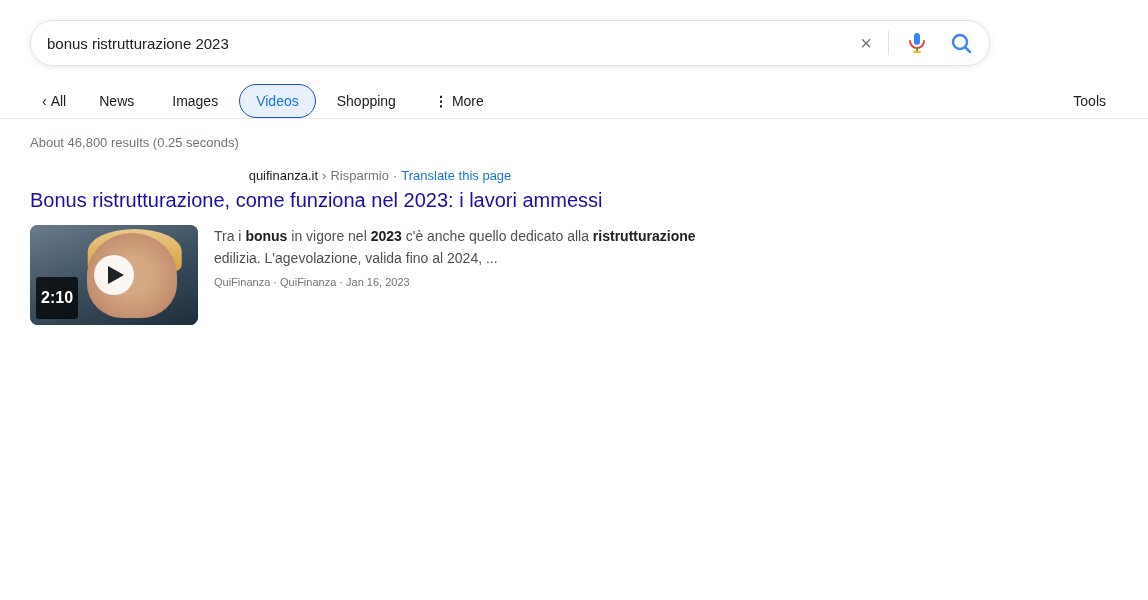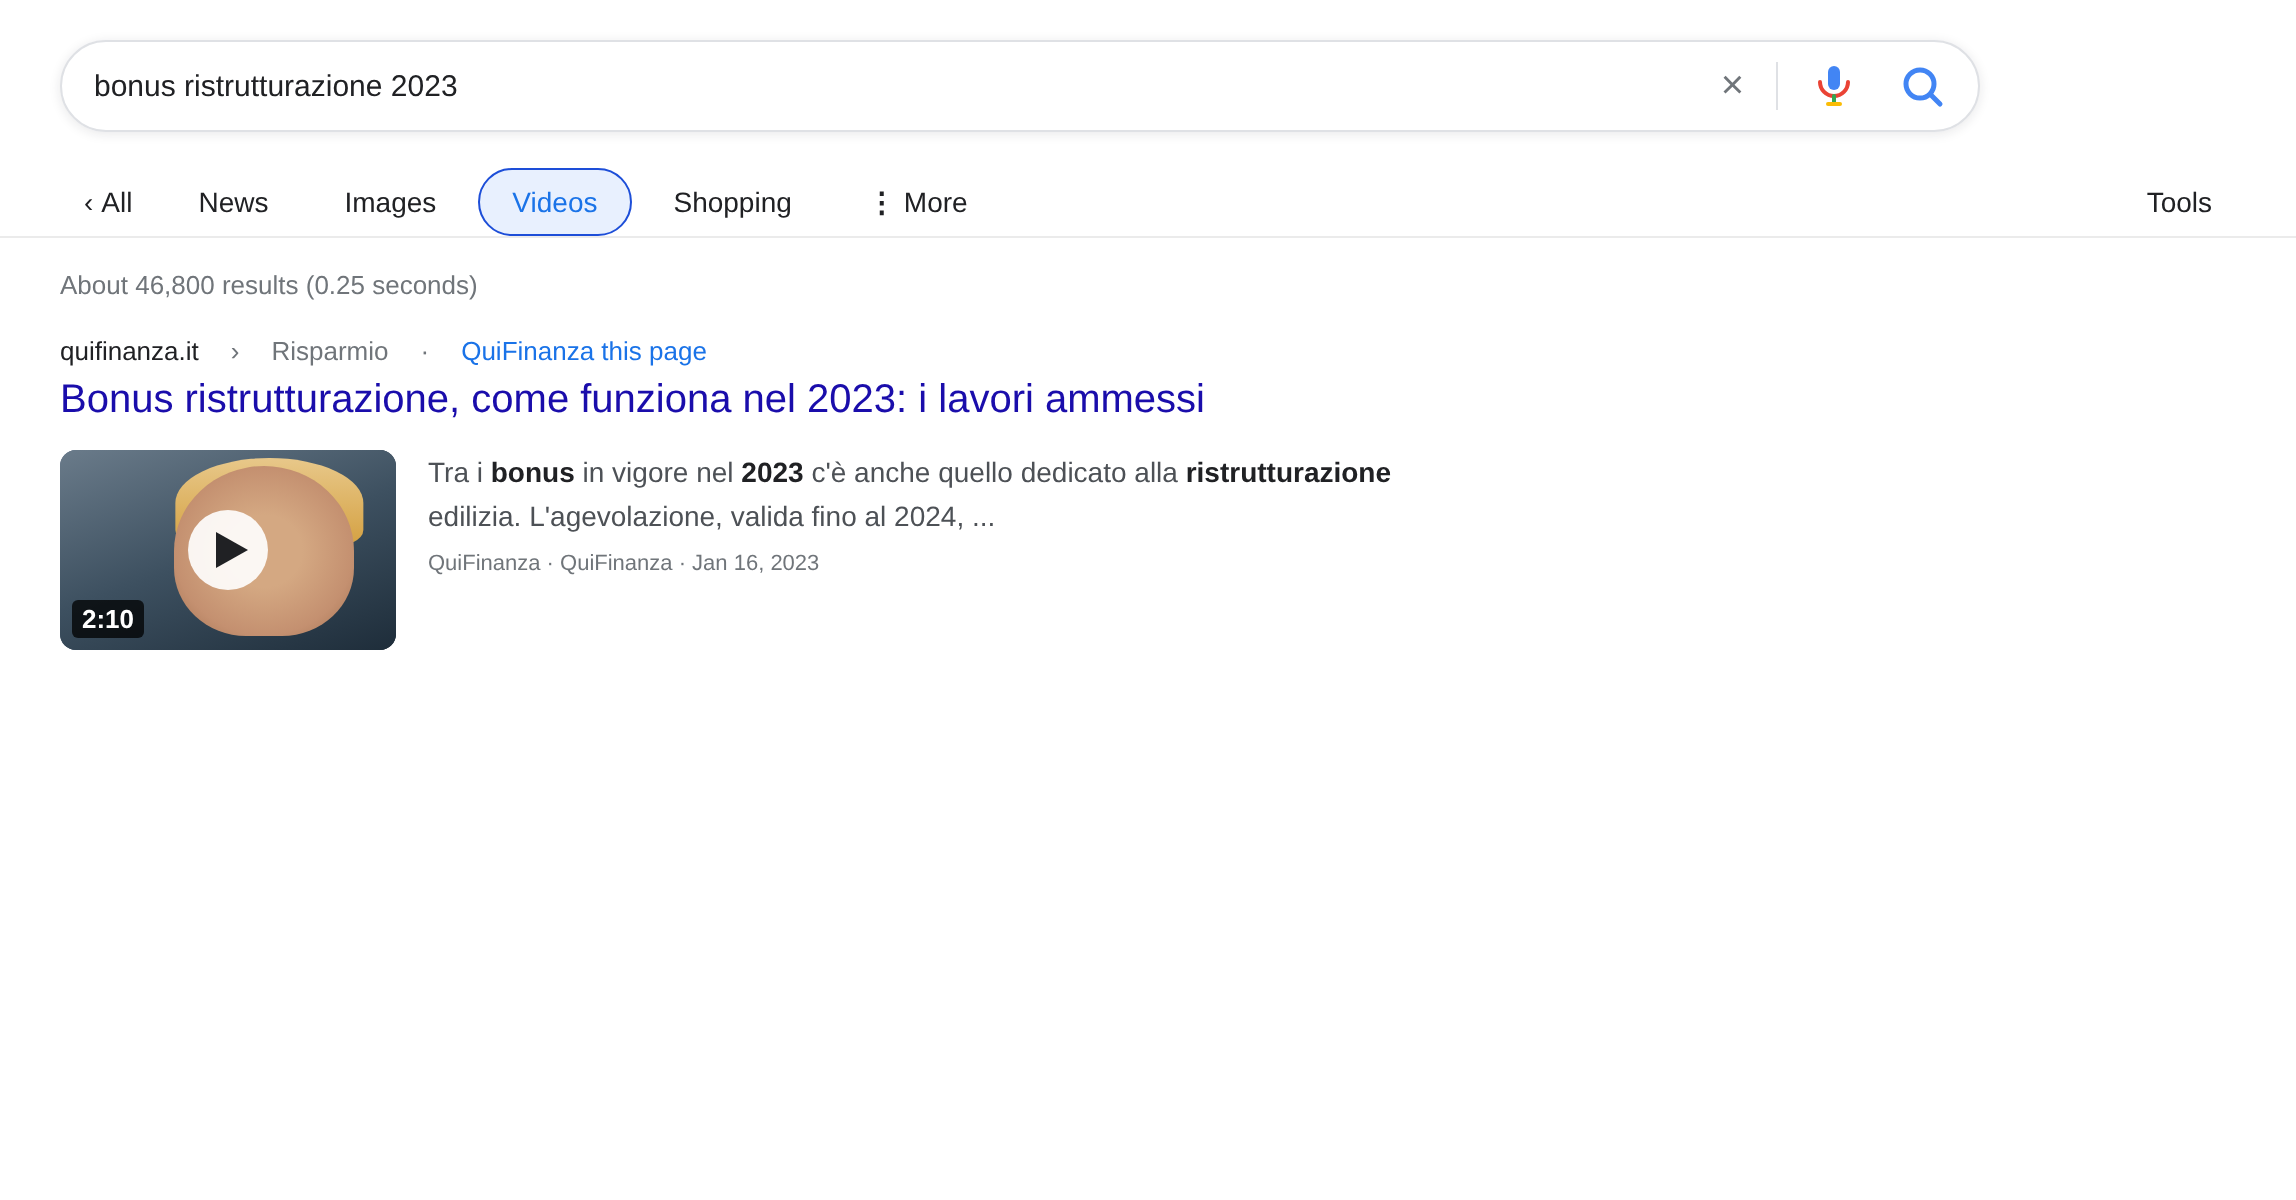--- a/index.html
+++ b/index.html
@@ -122,22 +122,23 @@
     
     .result-item {
       max-width: 700px;
     }
     .result-source {
       font-size: 13px;
       color: #202124;
       margin-bottom: 4px;
       display: flex;
       align-items: center;
-      gap: 16px;
+      gap: 4px;
       flex-wrap: wrap;
+      justify-content: center;
     }
     .result-source .site-name {
       color: #202124;
     }
     .result-source .breadcrumb-sep {
       color: #70757a;
     }
     .result-source .breadcrumb-path {
       color: #70757a;
     }
@@ -215,23 +216,23 @@
       border-bottom: 9px solid transparent;
       border-left: 16px solid #202124;
       margin-left: 3px;
     }
     .duration-badge {
       position: absolute;
       bottom: 6px;
       left: 6px;
       background: rgba(0,0,0,0.75);
       color: #fff;
-      font-size: 13px;
+      font-size: 16px;
       font-weight: bold;
-      padding: 2px 5px;
+      padding: 12px 5px;
       border-radius: 3px;
     }
     .result-snippet {
       flex: 1;
     }
     .snippet-text {
       font-size: 14px;
       color: #4d5156;
       line-height: 1.6;
       margin-bottom: 6px;
@@ -300,21 +301,21 @@
 <div class="results-area">
   <div class="results-count">About 46,800 results (0.25 seconds)</div>
 
   <div class="result-item">
 
     <div class="result-source">
       <span class="site-name">quifinanza.it</span>
       <span class="breadcrumb-sep">›</span>
       <span class="breadcrumb-path">Risparmio</span>
       <span style="color:#70757a;">·</span>
-      <a class="translate-link" href="#">QuiFinanza this page</a>
+      <a class="translate-link" href="#">Translate this page</a>
     </div>
 
     <div class="result-title">Bonus ristrutturazione, come funziona nel 2023: i lavori ammessi</div>
 
     <div class="result-body">
 
       <div class="result-thumbnail">
         <div class="thumbnail-bg"></div>
         <div class="thumbnail-hair"></div>
         <div class="thumbnail-face"></div>

